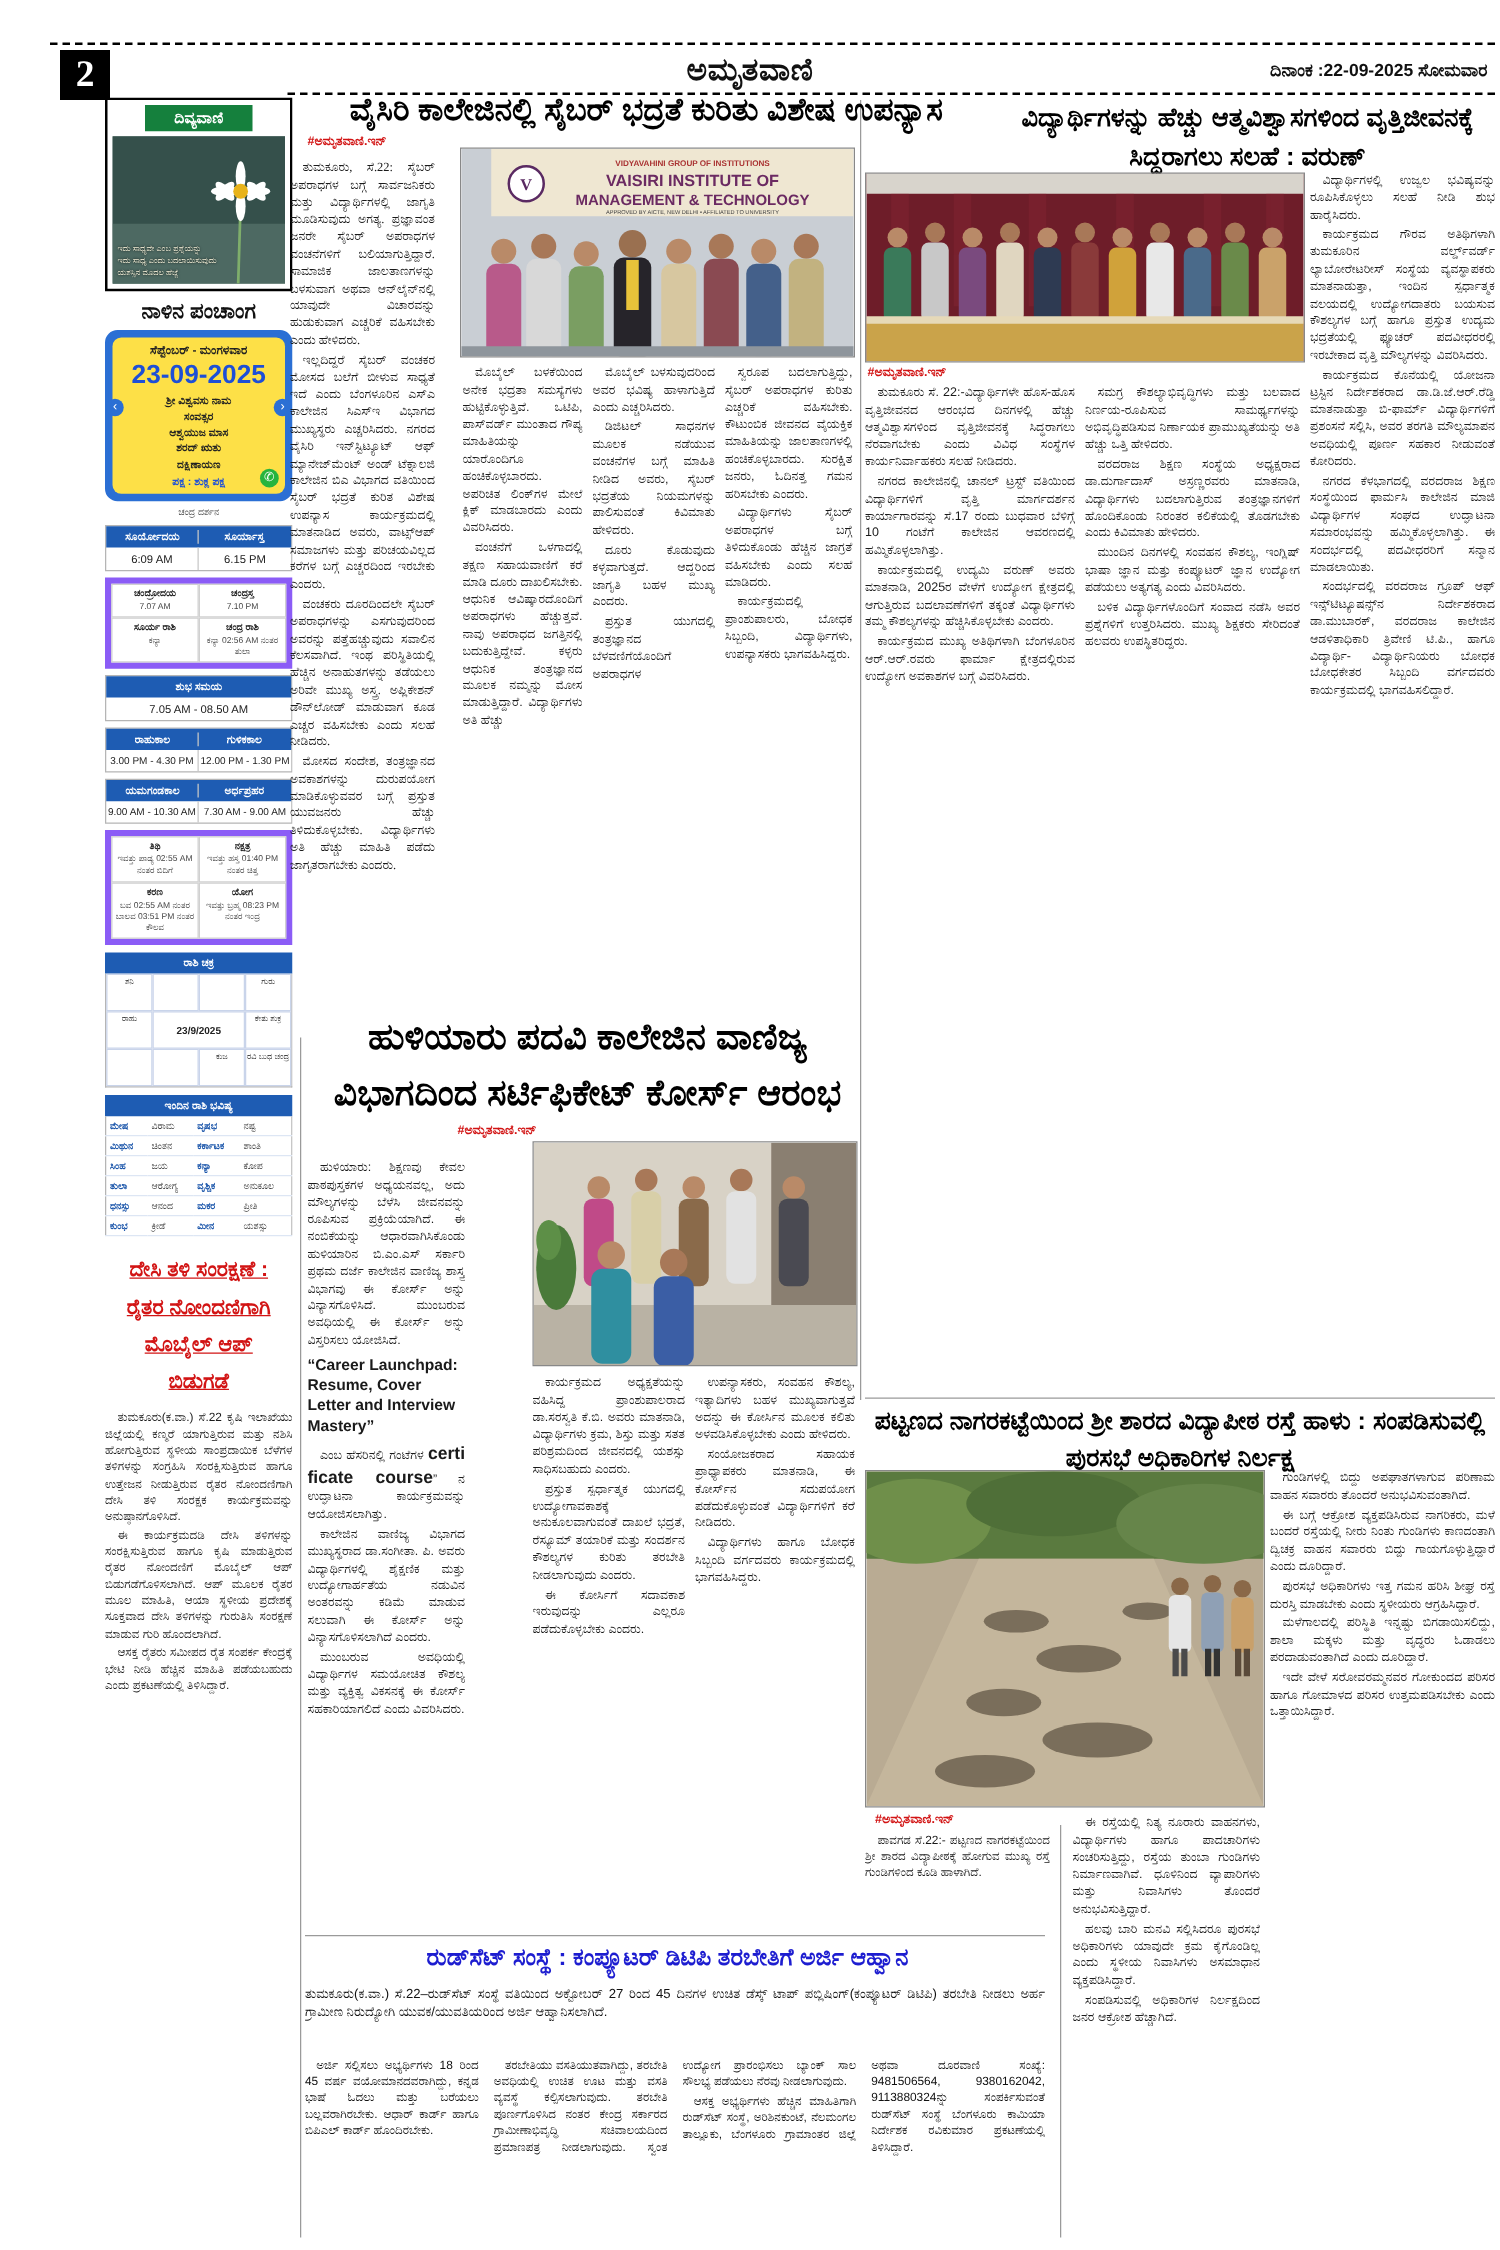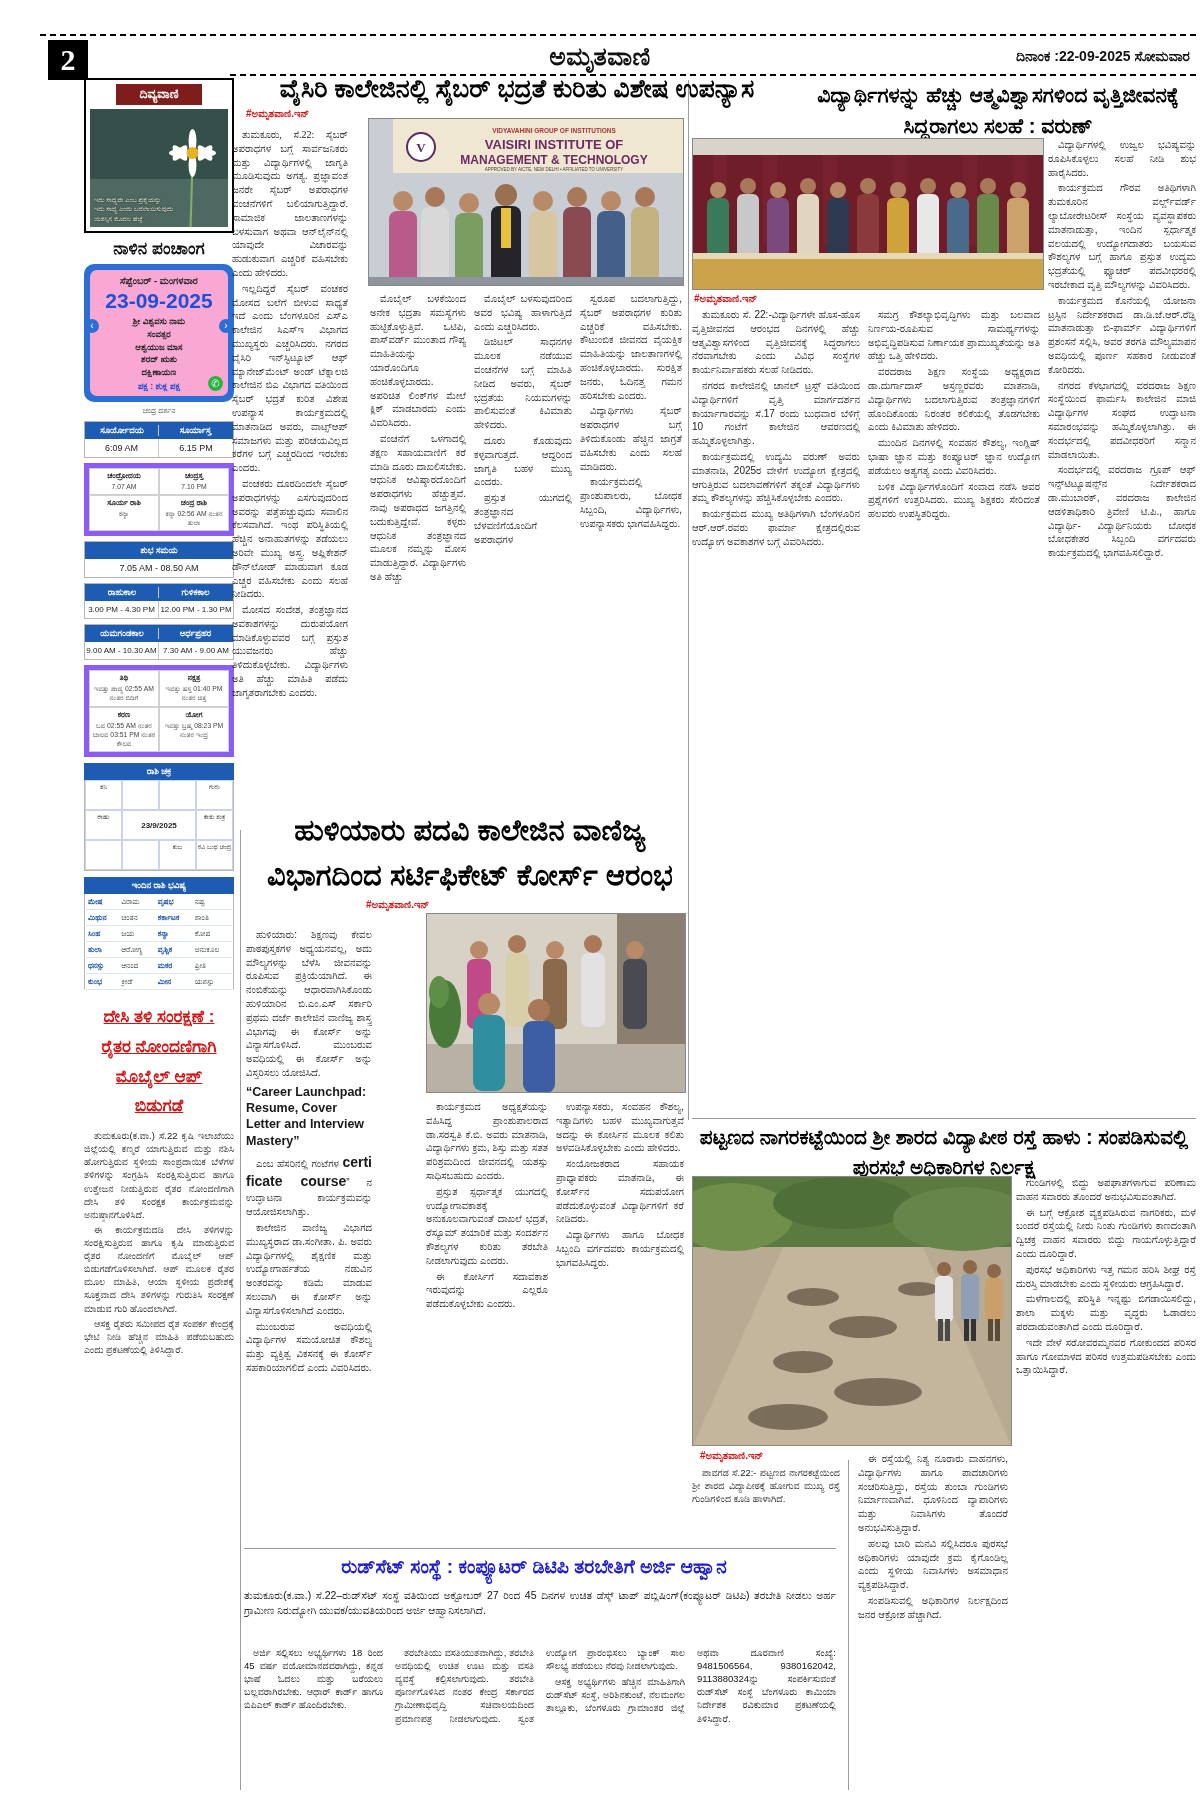--- a/index.html
+++ b/index.html
@@ -11,27 +11,27 @@
   .pageno{position:absolute;left:48px;top:40px;width:40px;height:40px;background:#000;color:#fff;
           font-family:"Liberation Serif",serif;font-weight:bold;font-size:30px;line-height:40px;text-align:center;}
   .masthead{position:absolute;left:400px;top:42px;width:400px;text-align:center;font-size:25px;font-weight:bold;letter-spacing:.5px;}
   .dateline{position:absolute;right:10px;top:48px;width:320px;text-align:right;font-size:14px;font-weight:bold;}
   
   .vrule{position:absolute;border-left:1px solid #9a9a9a;}
   .hrule{position:absolute;border-top:1px solid #9a9a9a;}
   
   .sidebar{position:absolute;left:84px;top:78px;width:150px;height:1714px;overflow:hidden;}
   .divy{border:2px solid #000;margin-bottom:4px;}
-  .divy-title{display:block;margin:4px auto 0;width:86px;background:#7f1d1d;color:#fff;text-align:center;
+  .divy-title{display:block;margin:4px auto 0;width:86px;background:#15803d;color:#fff;text-align:center;
               font-size:12.5px;font-weight:bold;padding:3px 0;}
   .divy-img{position:relative;height:118px;margin:4px;background:linear-gradient(160deg,#3d5a55 0%,#2e4a46 45%,#5d7a72 75%,#8fa39a 100%);overflow:hidden;}
   .divy-quote{position:absolute;left:4px;bottom:4px;color:#f4f0d8;font-size:6.5px;line-height:1.45;text-shadow:0 0 2px #000;}
   .panch-title{text-align:center;font-size:17px;font-weight:bold;margin:6px 0 5px;}
   .panch-card{border:3px solid #2b6fd4;border-radius:10px;background:#2b6fd4;padding:3px;position:relative;}
-  .panch-inner{background:#f9a8d4;border-radius:7px;text-align:center;padding:5px 2px 4px;}
+  .panch-inner{background:#fde047;border-radius:7px;text-align:center;padding:5px 2px 4px;}
   .panch-week{font-size:9.5px;font-weight:bold;color:#222;}
   .panch-date{font-size:21px;font-weight:bold;color:#1d4fd7;margin:2px 0;}
   .panch-line{font-size:8.5px;font-weight:bold;color:#222;line-height:1.5;}
   .paksha{font-size:8.5px;font-weight:bold;color:#1d4fd7;margin-top:2px;}
   .nav-dot{position:absolute;top:52px;width:14px;height:14px;border-radius:50%;background:#2b6fd4;color:#fff;
            font-size:10px;line-height:13px;text-align:center;cursor:pointer;}
   .nav-prev{left:-2px;} .nav-next{right:-2px;}
   .wa{position:absolute;right:8px;bottom:8px;width:15px;height:15px;border-radius:50%;background:#27b43e;color:#fff;
       font-size:10px;line-height:15px;text-align:center;}
   .moon-note{text-align:center;font-size:7.5px;color:#444;margin:4px 0 2px;}

